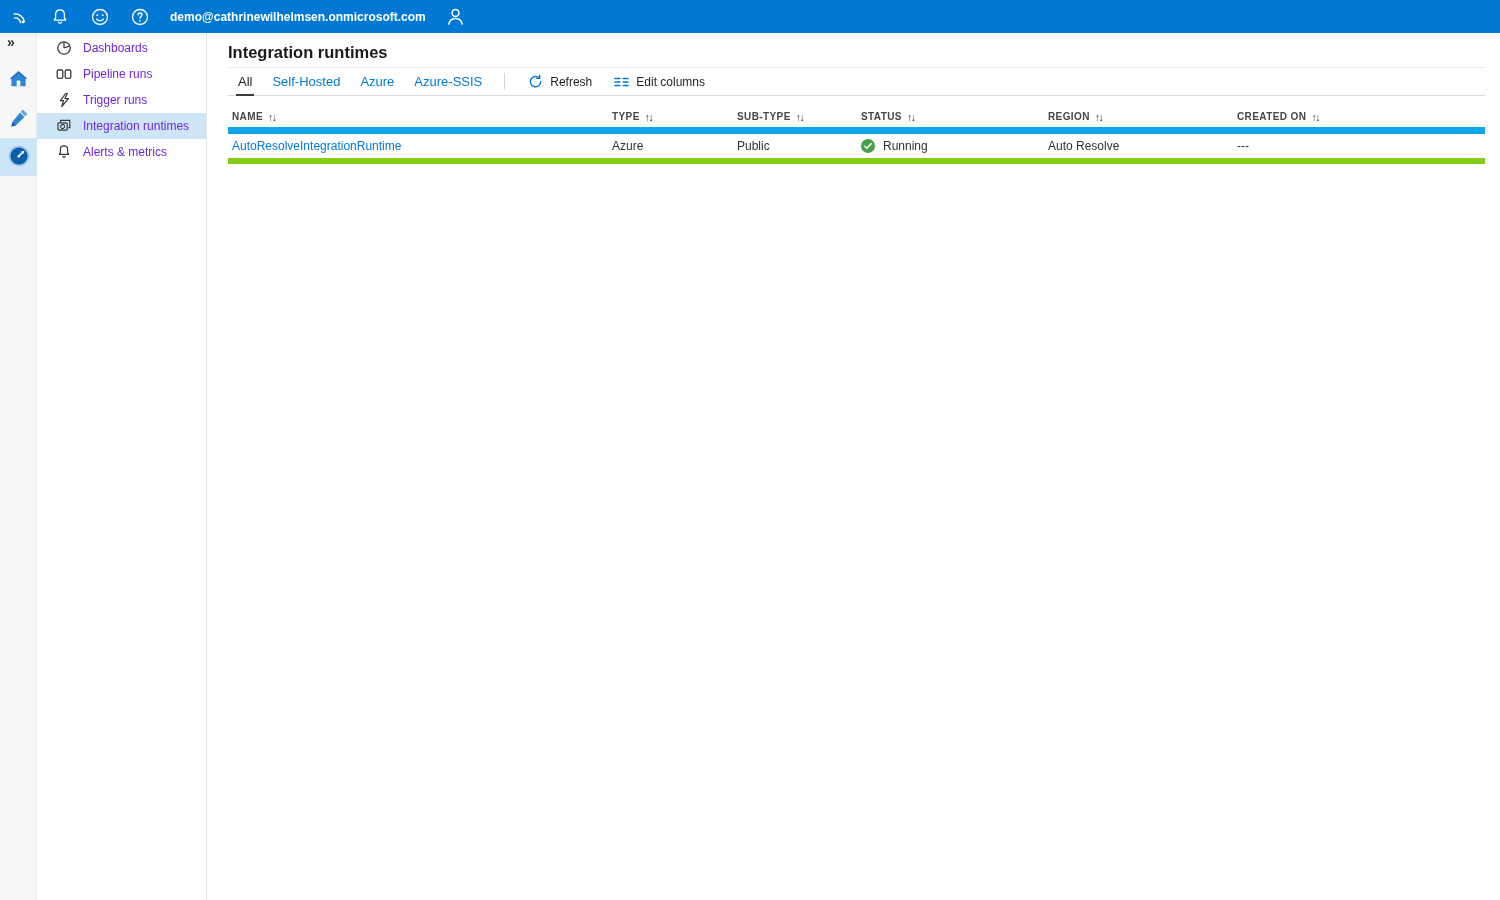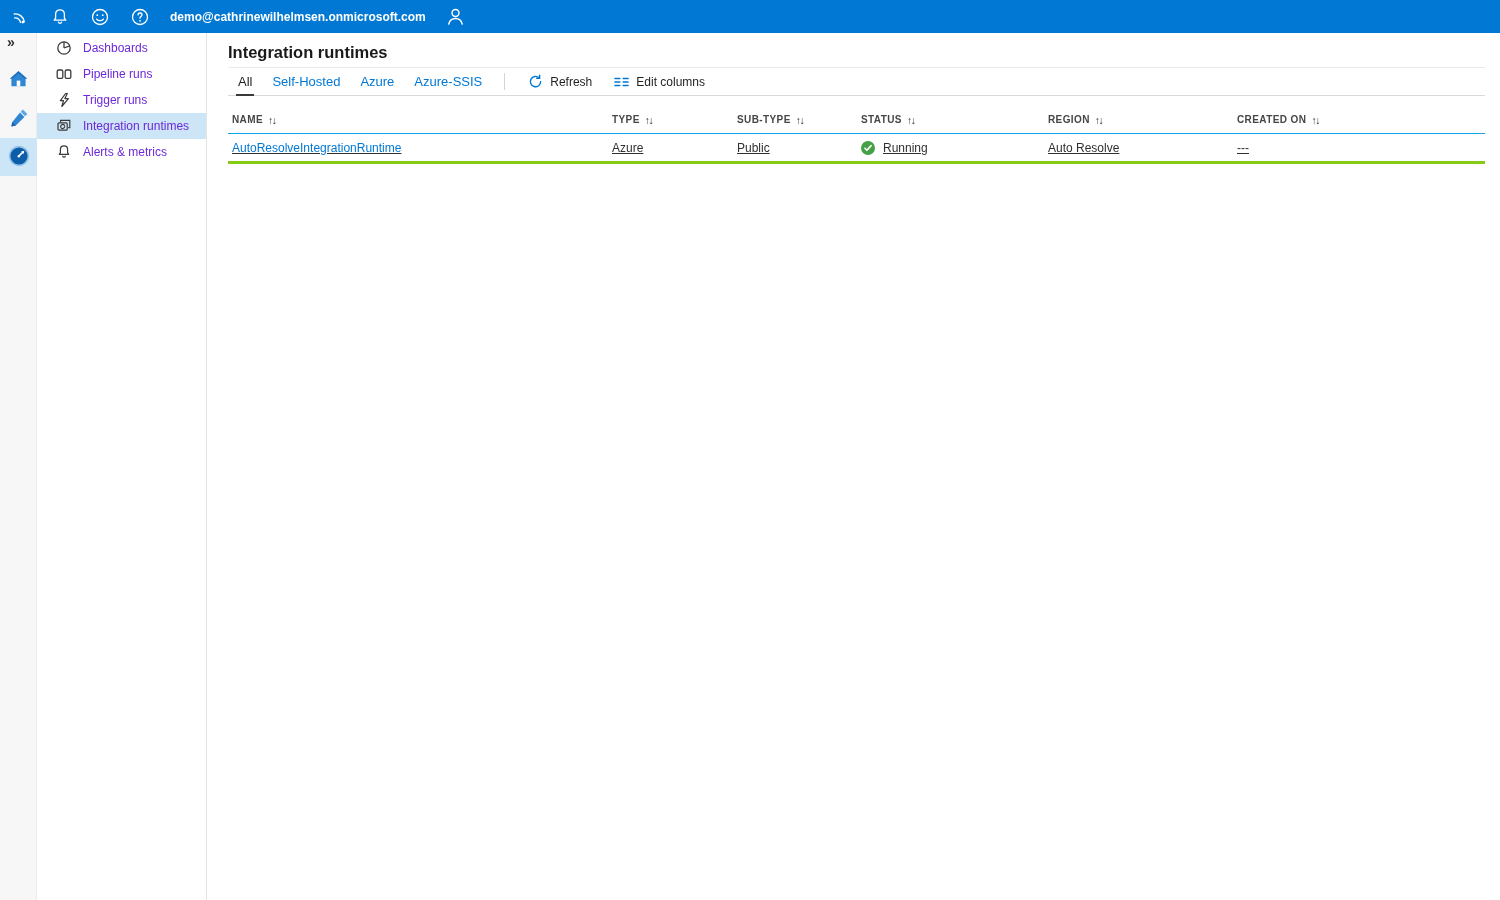--- a/index.html
+++ b/index.html
@@ -91,28 +91,28 @@
   }
   .cmd-icon { display:flex; }
 
   .showing { margin:12px 0 0 30px; font-size:12.5px; color:#3b3a39; }
 
   .table { margin:10px 0 0 21px; width:1257px; }
   .thead, .trow {
     display:grid; grid-template-columns:380px 125px 124px 187px 189px 1fr;
     align-items:center; padding-left:4px;
   }
-  .thead { height:28px; border-bottom:1px solid #0ea5e9; }
+  .thead { height:28px; border-bottom:7px solid #0ea5e9; }
   .th {
     display:flex; align-items:center; gap:5px; cursor:pointer;
     font-size:10px; font-weight:700; letter-spacing:.4px; color:#484644;
     text-transform:uppercase; white-space:nowrap;
   }
   .sort { font-size:10.5px; font-weight:400; letter-spacing:-1.5px; color:#3b3a39; }
-  .trow { height:30px; border-bottom:3px solid #84cc16; font-size:12px; color:#323130;text-decoration:underline; }
+  .trow { height:30px; border-bottom:6px solid #84cc16; font-size:12px; color:#323130; }
   .link { color:#0078d4; text-decoration:none; font-size:12px; cursor:pointer; }
   .status-cell { display:flex; align-items:center; gap:8px; }
   .check { display:flex; }
 </style>
 </head>
 <body>
 
 <header class="topbar">
   <div class="tb-right">
     <button class="tb-icon">

